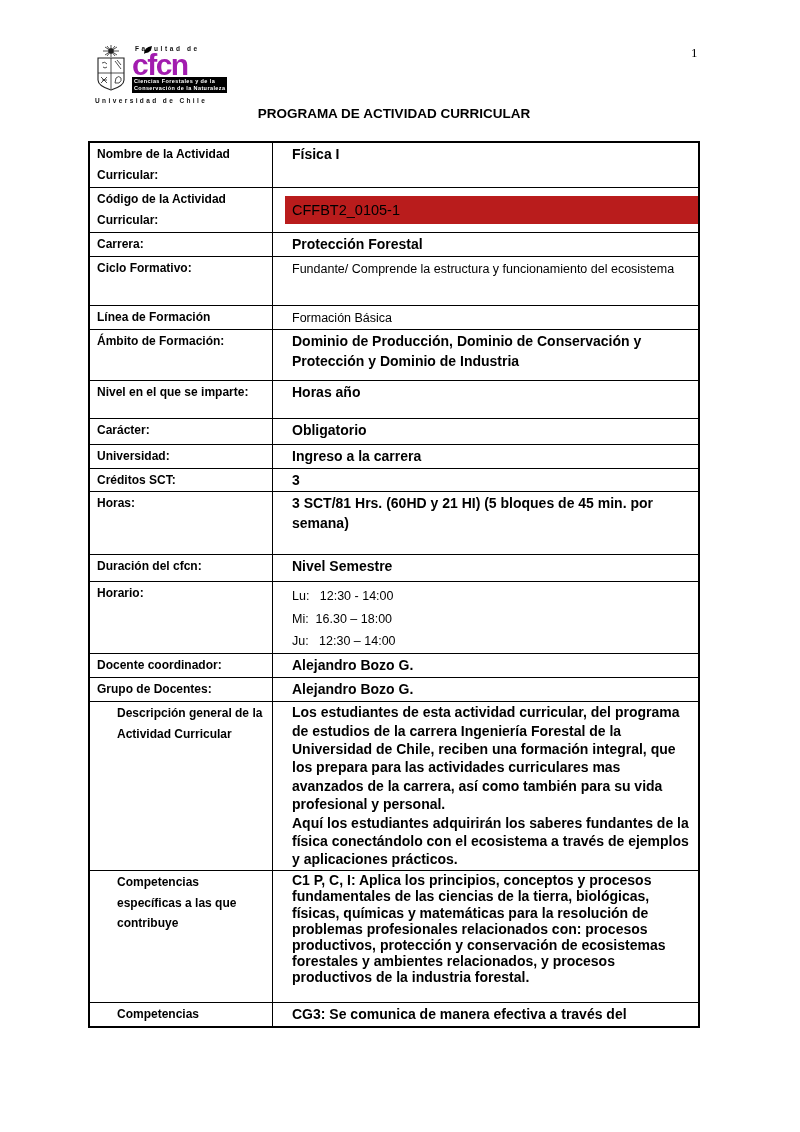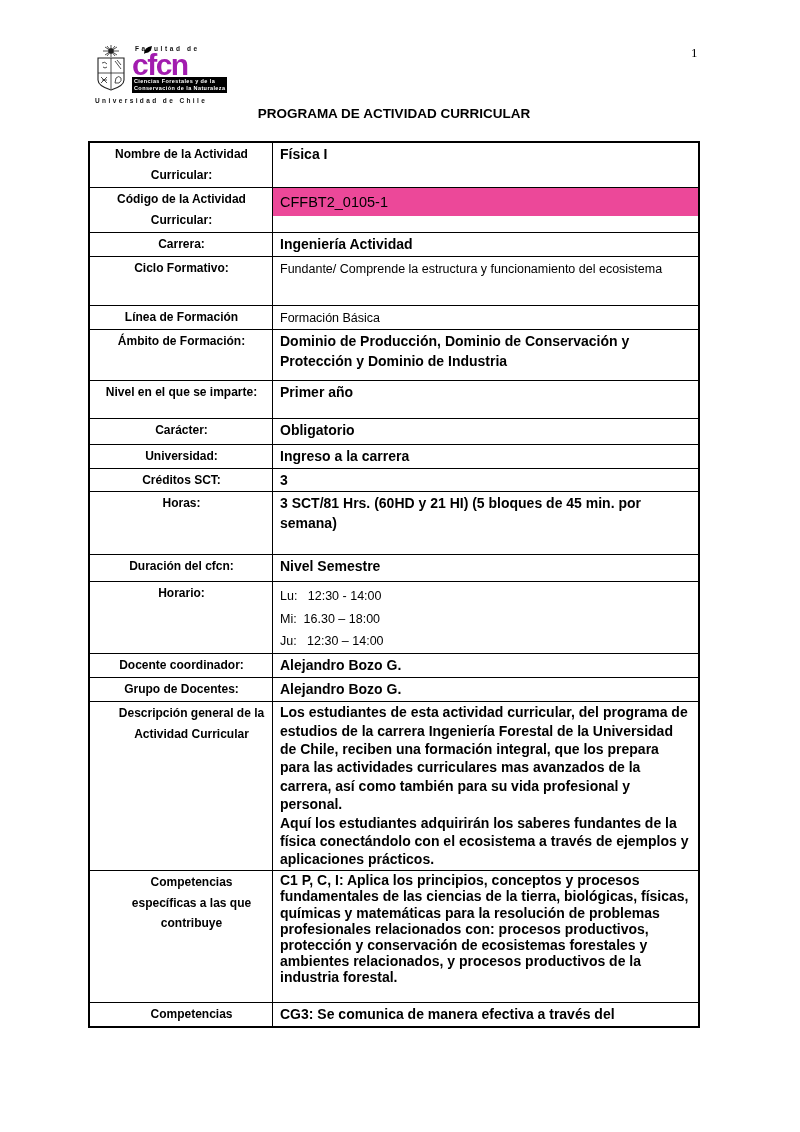--- a/index.html
+++ b/index.html
@@ -94,37 +94,36 @@
     border: 1.5px solid #000;
     vertical-align: top;
     overflow: hidden;
   }
   td.lbl {
     width: 169px;
     font-weight: bold;
     font-size: 12px;
     line-height: 20.5px;
     padding: 1px 6px 1px 7px;
-    text-align: center;
   }
   td.lbl-ind { padding-left: 27px; }
   td.lbl-mid { vertical-align: middle; }
-  td.val { padding: 0 8px 0 7px; }
+  td.val { padding: 0 8px 0 19px; }
   .vtxt { display: block; white-space: pre-wrap; padding-top: 1px; }
   
   .vb   { font-weight: bold; font-size: 14px;   line-height: 20px; }
   .vr   { font-weight: normal; font-size: 12.5px; line-height: 22px; }
   .vhor { font-weight: normal; font-size: 12.5px; line-height: 22.7px; padding-top: 3px; }
   .vdesc{ font-weight: bold; font-size: 14px;   line-height: 18.4px; }
   .vcomp{ font-weight: bold; font-size: 14px;   line-height: 16.2px; }
   .vcode{ font-weight: normal; font-size: 14.5px; line-height: 24px; }
   .hl {
     display: block;
-    background: #ec4899;
-    margin: 0 -8px 0 -7px;
+    background: #b91c1c;
+    margin: 8px -8px 0 -7px;
     padding: 2px 8px 2px 7px;
     white-space: pre-wrap;
   }
   
   tr:nth-child(1)  td { height: 42px; }
   tr:nth-child(2)  td { height: 42px; }
   tr:nth-child(3)  td { height: 20px; }
   tr:nth-child(4)  td { height: 46px; }
   tr:nth-child(5)  td { height: 20px; }
   tr:nth-child(6)  td { height: 48px; }
@@ -203,21 +202,21 @@
       </tr>
       <tr>
         <td class="lbl">Código de la Actividad Curricular:</td>
         <td class="val">
             <span class="vcode hl">CFFBT2_0105-1</span>
           </td>
       </tr>
       <tr>
         <td class="lbl">Carrera:</td>
         <td class="val">
-            <span class="vtxt vb">Ingeniería Actividad</span>
+            <span class="vtxt vb">Protección Forestal</span>
           </td>
       </tr>
       <tr>
         <td class="lbl">Ciclo Formativo:</td>
         <td class="val">
             <span class="vtxt vr">Fundante/ Comprende la estructura y funcionamiento del ecosistema</span>
           </td>
       </tr>
       <tr>
         <td class="lbl">Línea de Formación</td>
@@ -227,21 +226,21 @@
       </tr>
       <tr>
         <td class="lbl">Ámbito de Formación:</td>
         <td class="val">
             <span class="vtxt vb">Dominio de Producción, Dominio de Conservación y Protección y Dominio de Industria</span>
           </td>
       </tr>
       <tr>
         <td class="lbl">Nivel en el que se imparte:</td>
         <td class="val">
-            <span class="vtxt vb">Primer año</span>
+            <span class="vtxt vb">Horas año</span>
           </td>
       </tr>
       <tr>
         <td class="lbl">Carácter:</td>
         <td class="val">
             <span class="vtxt vb">Obligatorio</span>
           </td>
       </tr>
       <tr>
         <td class="lbl">Universidad:</td>

